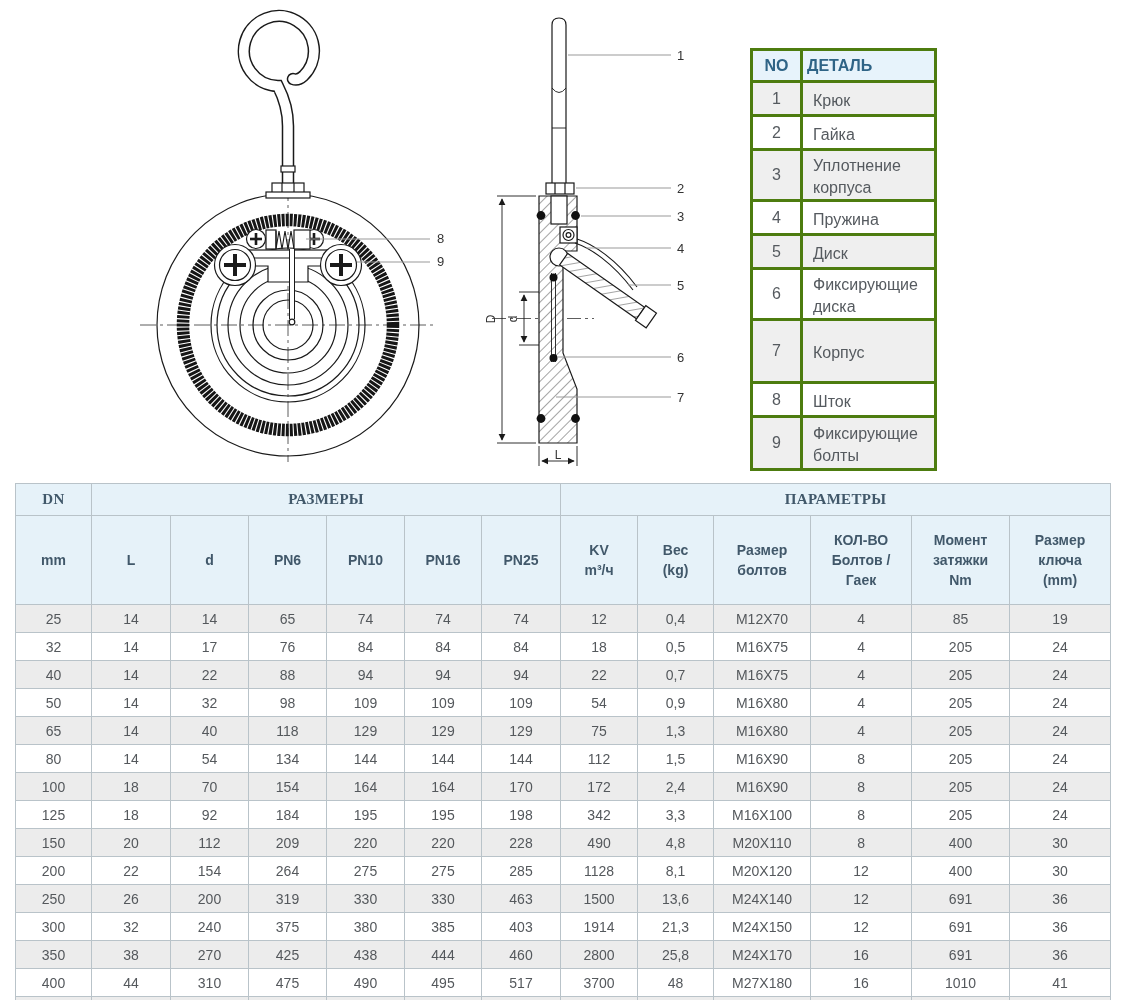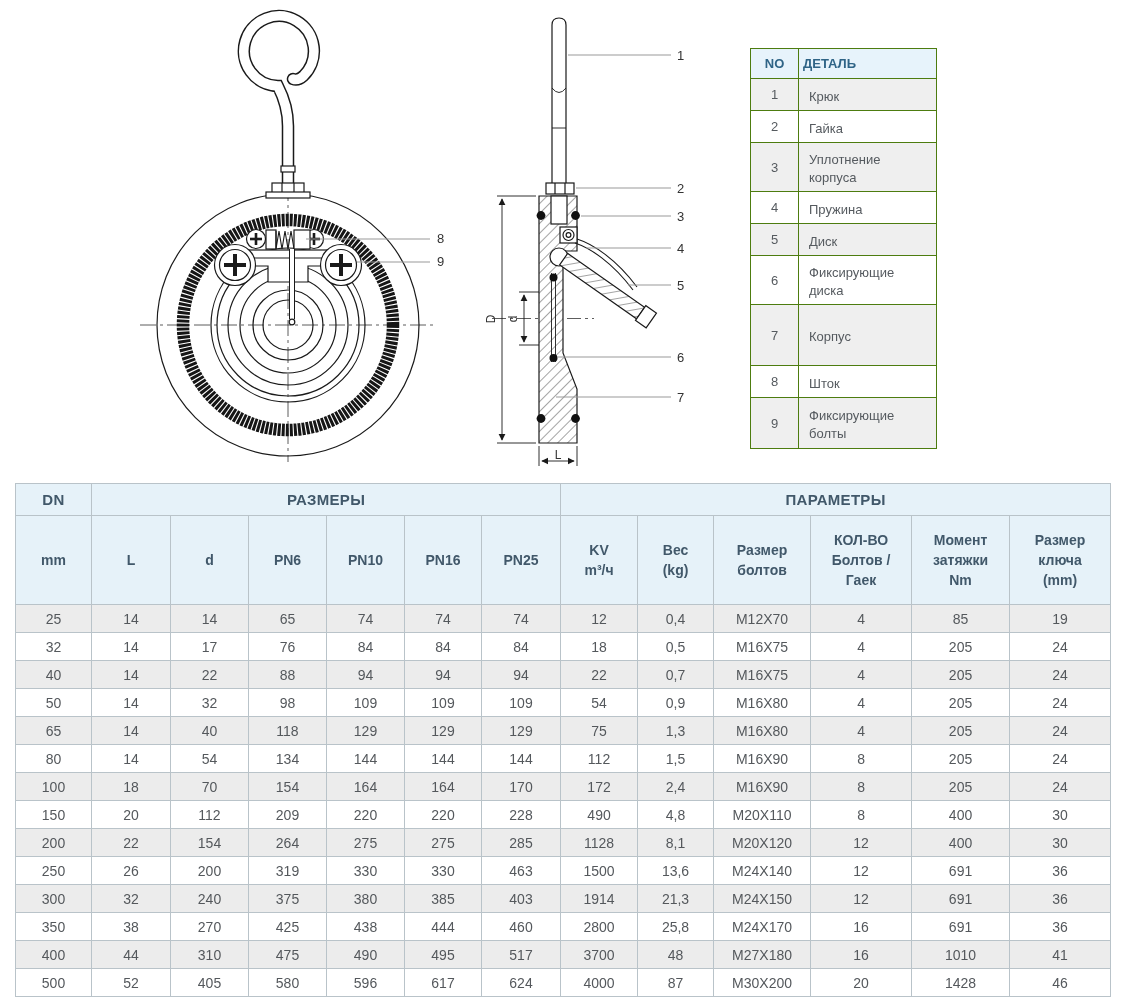--- a/index.html
+++ b/index.html
@@ -3,39 +3,39 @@
 <meta charset="utf-8">
 <style>
   html,body{margin:0;padding:0;background:#ffffff;}
   body{width:1125px;height:1000px;position:relative;font-family:"Liberation Sans","DejaVu Sans",sans-serif;overflow:hidden;}
 
   
   #drawing{position:absolute;left:0;top:0;width:1125px;height:478px;}
 
   
   .legend{position:absolute;left:750px;top:48px;width:187px;border-collapse:collapse;table-layout:fixed;}
-  .legend th,.legend td{border:1px solid #4d7c0f;font-size:13px;}
+  .legend th,.legend td{border:3px solid #4d7c0f;font-size:16px;}
   .legend thead th{background:#e7f3fb;color:#2f6486;font-weight:bold;height:29px;text-align:left;padding:0;}
   .legend thead th.lno-h{width:47px;text-align:center;}
   .legend thead th.lname-h{padding-left:4px;}
   .legend td{color:#555a5f;vertical-align:middle;}
   .legend td.lno{width:47px;text-align:center;}
   .legend td.lname{padding:4px 6px 0 10px;line-height:1.35;}
   .legend tbody tr:nth-child(odd) td{background:#efefef;}
   .legend tbody td{height:27px;}
   .legend tbody tr:nth-child(3) td,
   .legend tbody tr:nth-child(6) td{height:44px;}
   .legend tbody tr:nth-child(7) td{height:56px;}
   .legend tbody tr:nth-child(9) td{height:46px;}
 
   
   .main{position:absolute;left:15px;top:483px;width:1095px;border-collapse:collapse;table-layout:fixed;}
   .main th,.main td{border:1px solid #b9c3c9;}
   .main thead th{background:#e6f2f9;color:#41586a;font-weight:bold;vertical-align:middle;text-align:center;}
-  .main thead tr.grp th{height:29px;font-size:15px;letter-spacing:.3px;}
+  .main thead tr.grp th{height:29px;font-size:15px;letter-spacing:.3px;font-family:Liberation Serif, serif;}
   .main thead tr.sub th{height:86px;font-size:14px;line-height:1.45;white-space:pre-line;}
   .main tbody td{height:25px;text-align:center;vertical-align:middle;font-size:14px;color:#54585c;background:#fff;}
   .main tbody tr:nth-child(odd) td{background:#ececec;}
 </style>
 </head>
 <body>
 
 <svg id="drawing" viewBox="0 0 1125 478" xmlns="http://www.w3.org/2000/svg">
   <defs>
     <pattern id="hatch" width="7" height="7" patternUnits="userSpaceOnUse" patternTransform="rotate(45)">
@@ -387,20 +387,35 @@
         <td>164</td>
         <td>170</td>
         <td>172</td>
         <td>2,4</td>
         <td>M16X90</td>
         <td>8</td>
         <td>205</td>
         <td>24</td>
       </tr>
       <tr>
+        <td>125</td>
+        <td>18</td>
+        <td>92</td>
+        <td>184</td>
+        <td>195</td>
+        <td>195</td>
+        <td>198</td>
+        <td>342</td>
+        <td>3,3</td>
+        <td>M16X100</td>
+        <td>8</td>
+        <td>205</td>
+        <td>24</td>
+      </tr>
+      <tr>
         <td>150</td>
         <td>20</td>
         <td>112</td>
         <td>209</td>
         <td>220</td>
         <td>220</td>
         <td>228</td>
         <td>490</td>
         <td>4,8</td>
         <td>M20X110</td>

